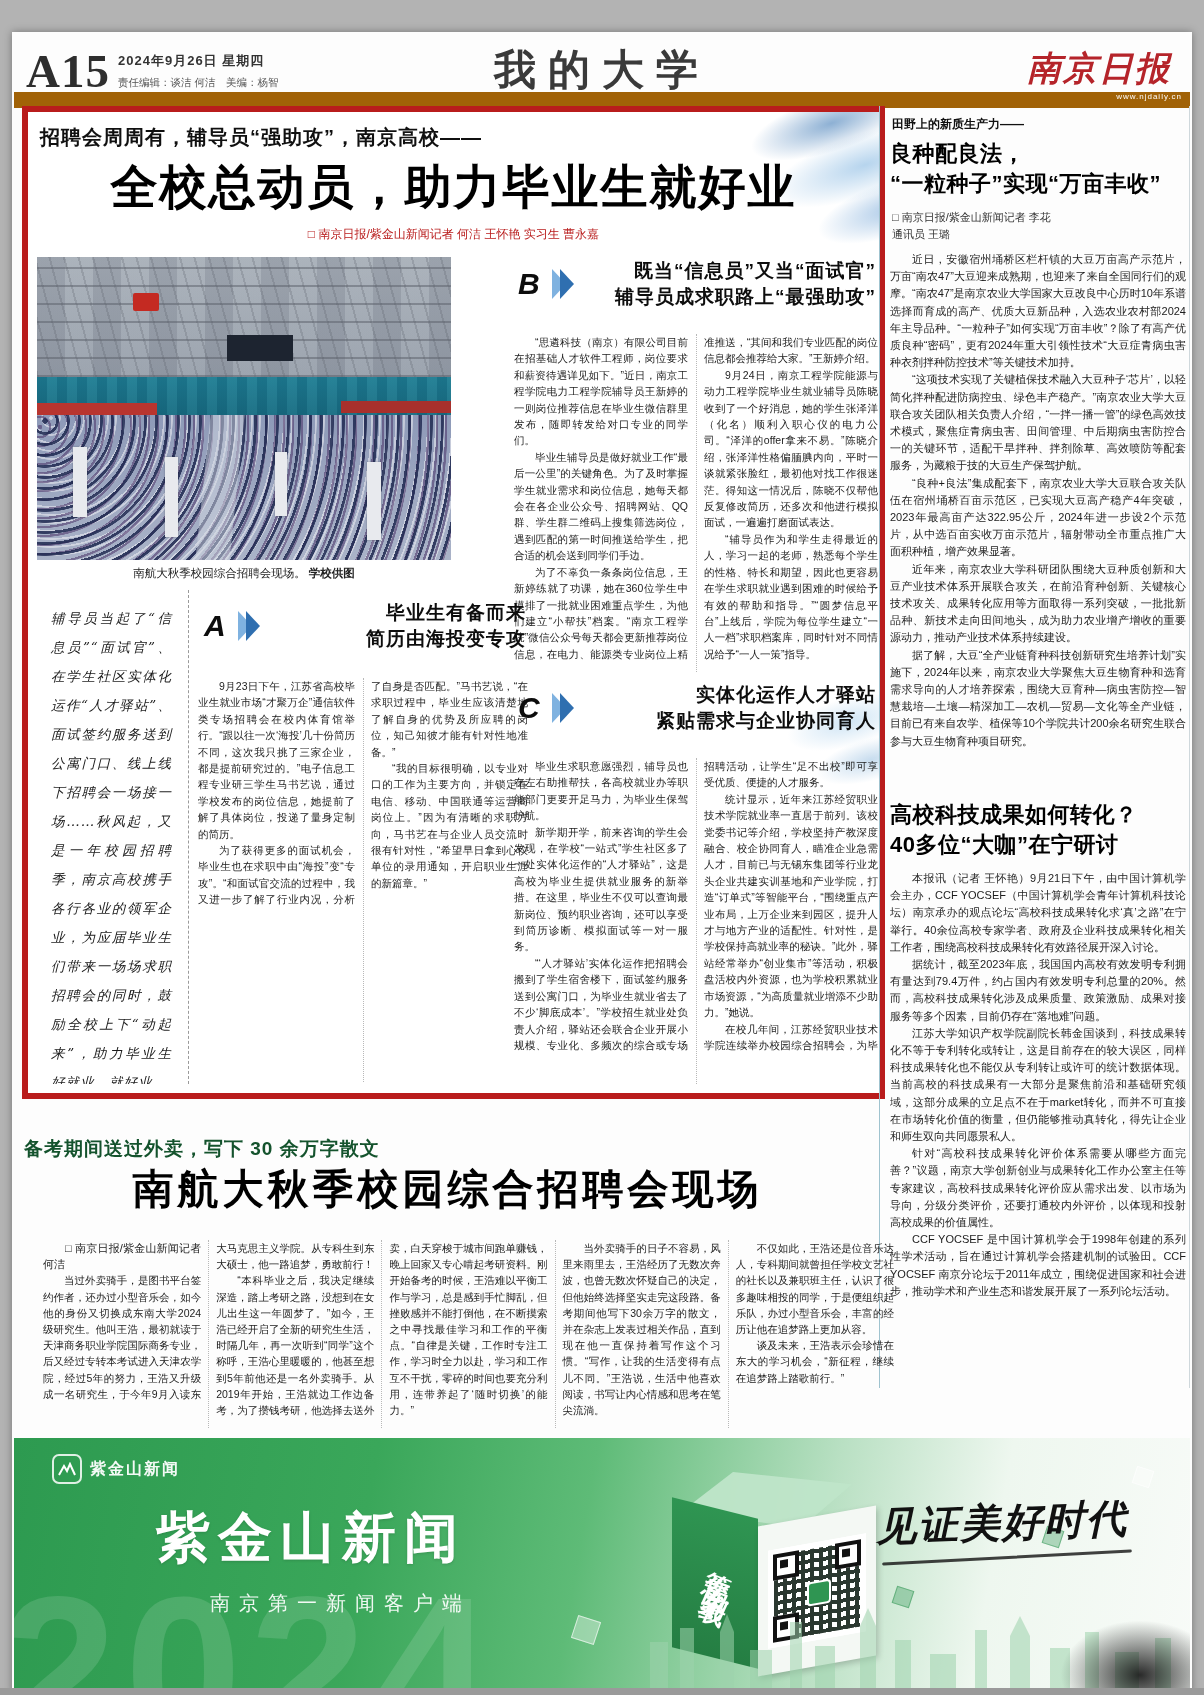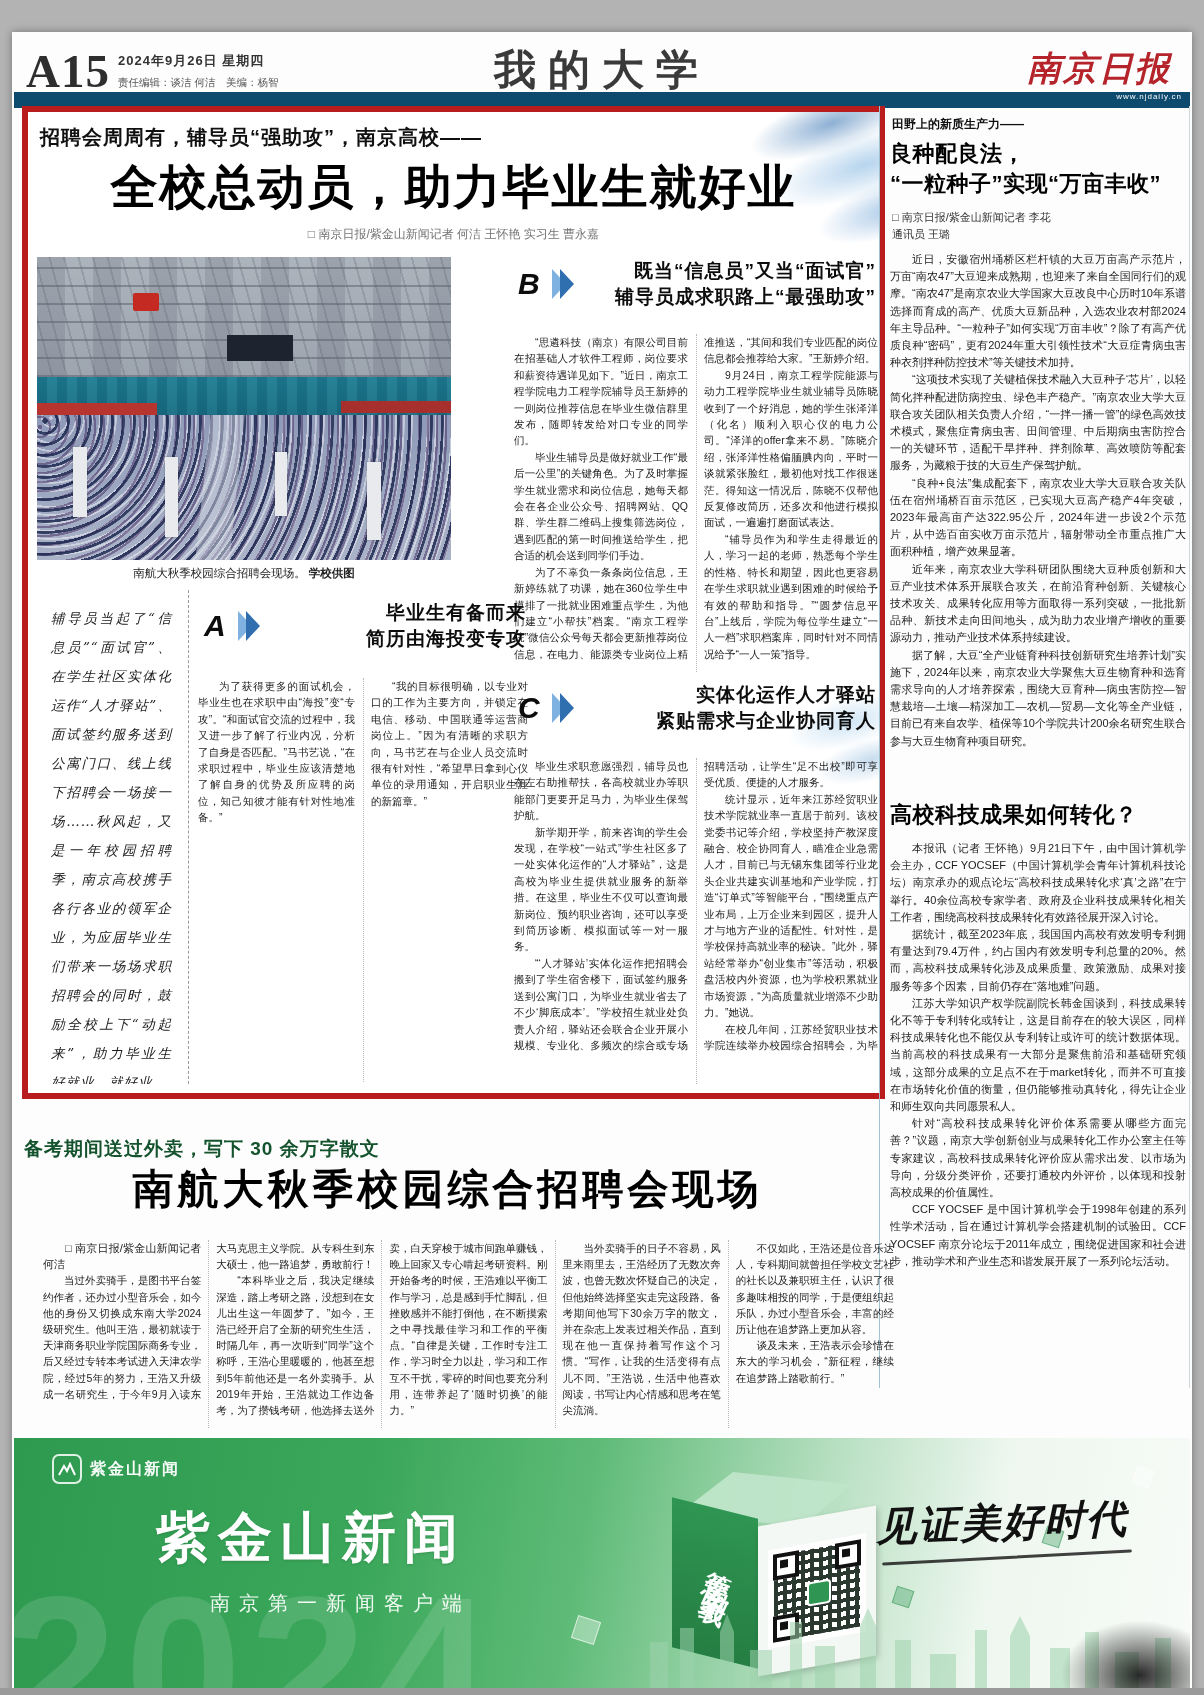--- a/index.html
+++ b/index.html
@@ -8,37 +8,37 @@
     background:#b3b3b3;font-family:"Liberation Sans","DejaVu Sans",sans-serif;
   }
   .sheet{position:absolute;left:12px;top:32px;width:1180px;height:1663px;background:#fdfdfd;box-shadow:0 0 8px rgba(0,0,0,.35);}
   
   .page-no{position:absolute;left:26px;top:44px;font-family:"Liberation Serif","DejaVu Serif",serif;font-size:47px;font-weight:700;color:#2e2e2e;letter-spacing:1px;}
   .hdr-meta{position:absolute;left:118px;top:52px;color:#333;}
   .hdr-date{font-size:13px;font-weight:700;letter-spacing:1px;}
   .hdr-editors{font-size:10.5px;margin-top:6px;color:#555;}
   .section-title{position:absolute;left:0;right:0;top:42px;text-align:center;font-size:42px;font-weight:900;color:#3a3a3a;letter-spacing:12px;}
   .masthead{position:absolute;right:30px;top:46px;width:150px;text-align:center;font-family:"DejaVu Serif",serif;font-size:34px;font-weight:900;color:#b5242a;font-style:italic;letter-spacing:2px;}
-  .hdr-bar{position:absolute;left:14px;top:92px;width:1176px;height:16px;background:#0c4a6e;}
+  .hdr-bar{position:absolute;left:14px;top:92px;width:1176px;height:16px;background:#a16207;}
   .hdr-site{position:absolute;right:8px;top:0;font-size:8px;line-height:10px;color:#fff;letter-spacing:1px;}
   
   .main-box{position:absolute;left:22px;top:106px;width:851px;height:981px;border:6px solid #b91c1c;background:#fff;overflow:hidden;}
   .swoosh-tr{position:absolute;right:-30px;top:-20px;width:190px;height:200px;
     background:
       radial-gradient(ellipse 120px 40px at 70% 20%, rgba(47,111,176,.55), transparent 70%),
       radial-gradient(ellipse 140px 45px at 80% 45%, rgba(110,170,220,.5), transparent 70%),
       radial-gradient(ellipse 120px 40px at 90% 70%, rgba(60,130,200,.45), transparent 70%);
     transform:rotate(-18deg);}
   .swoosh-c{position:absolute;right:-10px;top:560px;width:120px;height:140px;
     background:radial-gradient(ellipse 90px 35px at 70% 40%, rgba(120,180,225,.35), transparent 70%),
                radial-gradient(ellipse 80px 30px at 80% 70%, rgba(70,140,200,.3), transparent 70%);
     transform:rotate(-15deg);}
   .main-kicker{position:absolute;left:12px;top:12px;font-size:20px;font-weight:800;color:#101010;letter-spacing:1px;}
   .main-headline{position:absolute;left:0;right:0;top:44px;text-align:center;font-size:47px;font-weight:900;color:#000;letter-spacing:2px;}
-  .main-byline{position:absolute;left:0;right:0;top:114px;text-align:center;font-size:12px;color:#737373;}
+  .main-byline{position:absolute;left:0;right:0;top:114px;text-align:center;font-size:12px;color:#b91c1c;}
   
   .photo{position:absolute;left:9px;top:145px;width:414px;height:303px;overflow:hidden;background:#c9ced4;}
   .ph-ceiling{position:absolute;left:0;top:0;right:0;height:120px;
     background:repeating-linear-gradient(90deg,#b9bec6 0 28px,#cdd2d8 28px 56px),linear-gradient(#d6dade,#c3c8cf);background-blend-mode:multiply;}
   .ph-truss{position:absolute;left:0;top:0;right:0;height:120px;
     background:repeating-linear-gradient(0deg,rgba(90,95,105,.5) 0 2px,transparent 2px 18px),
                repeating-linear-gradient(75deg,rgba(90,95,105,.25) 0 2px,transparent 2px 14px);}
   .ph-screen{position:absolute;left:190px;top:78px;width:66px;height:26px;background:#1d2430;}
   .ph-flag{position:absolute;left:96px;top:36px;width:26px;height:18px;background:#c42a22;border-radius:2px;}
   .ph-seats{position:absolute;left:0;top:120px;right:0;height:38px;
@@ -192,20 +192,21 @@
     <svg class="sec-chev" viewBox="0 0 26 30">
       <polygon points="2,0 16,15 2,30" fill="#7fb2e0"></polygon>
         <polygon points="10,0 24,15 10,30" fill="#2f6fb0"></polygon>
     </svg>
     <span class="sec-titles">
       <div class="sec-t">毕业生有备而来</div>
       <div class="sec-t">简历由海投变专攻</div>
     </span>
   </div>
   <div class="sec-body" style="left:170px;top:566px;width:330px;height:404px;">
+    <p>9月23日下午，江苏省高校毕业生就业市场“才聚万企”通信软件类专场招聘会在校内体育馆举行。“跟以往一次‘海投’几十份简历不同，这次我只挑了三家企业，都是提前研究过的。”电子信息工程专业研三学生马书艺说，通过学校发布的岗位信息，她提前了解了具体岗位，投递了量身定制的简历。</p>
     <p>为了获得更多的面试机会，毕业生也在求职中由“海投”变“专攻”。“和面试官交流的过程中，我又进一步了解了行业内况，分析了自身是否匹配。”马书艺说，“在求职过程中，毕业生应该清楚地了解自身的优势及所应聘的岗位，知己知彼才能有针对性地准备。”</p>
     <p>“我的目标很明确，以专业对口的工作为主要方向，并锁定在电信、移动、中国联通等运营商岗位上。”因为有清晰的求职方向，马书艺在与企业人员交流时很有针对性，“希望早日拿到心仪单位的录用通知，开启职业生涯的新篇章。”</p>
   </div>
 
   <div class="sec-head" style="left:490px;top:570px;width:358px;">
     <span class="sec-letter">C</span>
     <svg class="sec-chev" viewBox="0 0 26 30">
       <polygon points="2,0 16,15 2,30" fill="#7fb2e0"></polygon>
         <polygon points="10,0 24,15 10,30" fill="#2f6fb0"></polygon>
     </svg>
@@ -238,20 +239,21 @@
     <p>近日，安徽宿州埇桥区栏杆镇的大豆万亩高产示范片，万亩“南农47”大豆迎来成熟期，也迎来了来自全国同行们的观摩。“南农47”是南京农业大学国家大豆改良中心历时10年系谱选择而育成的高产、优质大豆新品种，入选农业农村部2024年主导品种。“一粒种子”如何实现“万亩丰收”？除了有高产优质良种“密码”，更有2024年重大引领性技术“大豆症青病虫害种衣剂拌种防控技术”等关键技术加持。</p>
     <p>“这项技术实现了关键植保技术融入大豆种子‘芯片’，以轻简化拌种配进防病控虫、绿色丰产稳产。”南京农业大学大豆联合攻关团队相关负责人介绍，“一拌一播一管”的绿色高效技术模式，聚焦症青病虫害、田间管理、中后期病虫害防控合一的关键环节，适配干旱拌种、拌剂除草、高效喷防等配套服务，为藏粮于技的大豆生产保驾护航。</p>
     <p>“良种+良法”集成配套下，南京农业大学大豆联合攻关队伍在宿州埇桥百亩示范区，已实现大豆高产稳产4年突破，2023年最高亩产达322.95公斤，2024年进一步设2个示范片，从中选百亩实收万亩示范片，辐射带动全市重点推广大面积种植，增产效果显著。</p>
     <p>近年来，南京农业大学科研团队围绕大豆种质创新和大豆产业技术体系开展联合攻关，在前沿育种创新、关键核心技术攻关、成果转化应用等方面取得一系列突破，一批批新品种、新技术走向田间地头，成为助力农业增产增收的重要源动力，推动产业技术体系持续建设。</p>
     <p>据了解，大豆“全产业链育种科技创新研究生培养计划”实施下，2024年以来，南京农业大学聚焦大豆生物育种和选育需求导向的人才培养探索，围绕大豆育种—病虫害防控—智慧栽培—土壤—精深加工—农机—贸易—文化等全产业链，目前已有来自农学、植保等10个学院共计200余名研究生联合参与大豆生物育种项目研究。</p>
   </div>
 </div>
 
 <div class="forum-block">
   <div class="r-headline forum-hl">高校科技成果如何转化？</div>
+  <div class="r-headline">40多位“大咖”在宁研讨</div>
   <div class="flow forum-first">
     <p>本报讯（记者 王怀艳）9月21日下午，由中国计算机学会主办，CCF YOCSEF（中国计算机学会青年计算机科技论坛）南京承办的观点论坛“高校科技成果转化求‘真’之路”在宁举行。40余位高校专家学者、政府及企业科技成果转化相关工作者，围绕高校科技成果转化有效路径展开深入讨论。</p>
     <p>据统计，截至2023年底，我国国内高校有效发明专利拥有量达到79.4万件，约占国内有效发明专利总量的20%。然而，高校科技成果转化涉及成果质量、政策激励、成果对接服务等多个因素，目前仍存在“落地难”问题。</p>
     <p>江苏大学知识产权学院副院长韩金国谈到，科技成果转化不等于专利转化或转让，这是目前存在的较大误区，同样科技成果转化也不能仅从专利转让或许可的统计数据体现。当前高校的科技成果有一大部分是聚焦前沿和基础研究领域，这部分成果的立足点不在于market转化，而并不可直接在市场转化价值的衡量，但仍能够推动真转化，得先让企业和师生双向共同愿景私人。</p>
     <p>针对“高校科技成果转化评价体系需要从哪些方面完善？”议题，南京大学创新创业与成果转化工作办公室主任等专家建议，高校科技成果转化评价应从需求出发、以市场为导向，分级分类评价，还要打通校内外评价，以体现和投射高校成果的价值属性。</p>
     <p>CCF YOCSEF 是中国计算机学会于1998年创建的系列性学术活动，旨在通过计算机学会搭建机制的试验田。CCF YOCSEF 南京分论坛于2011年成立，围绕促进国家和社会进步，推动学术和产业生态和谐发展开展了一系列论坛活动。</p>
   </div>
 </div>
 
 <div class="bot">

